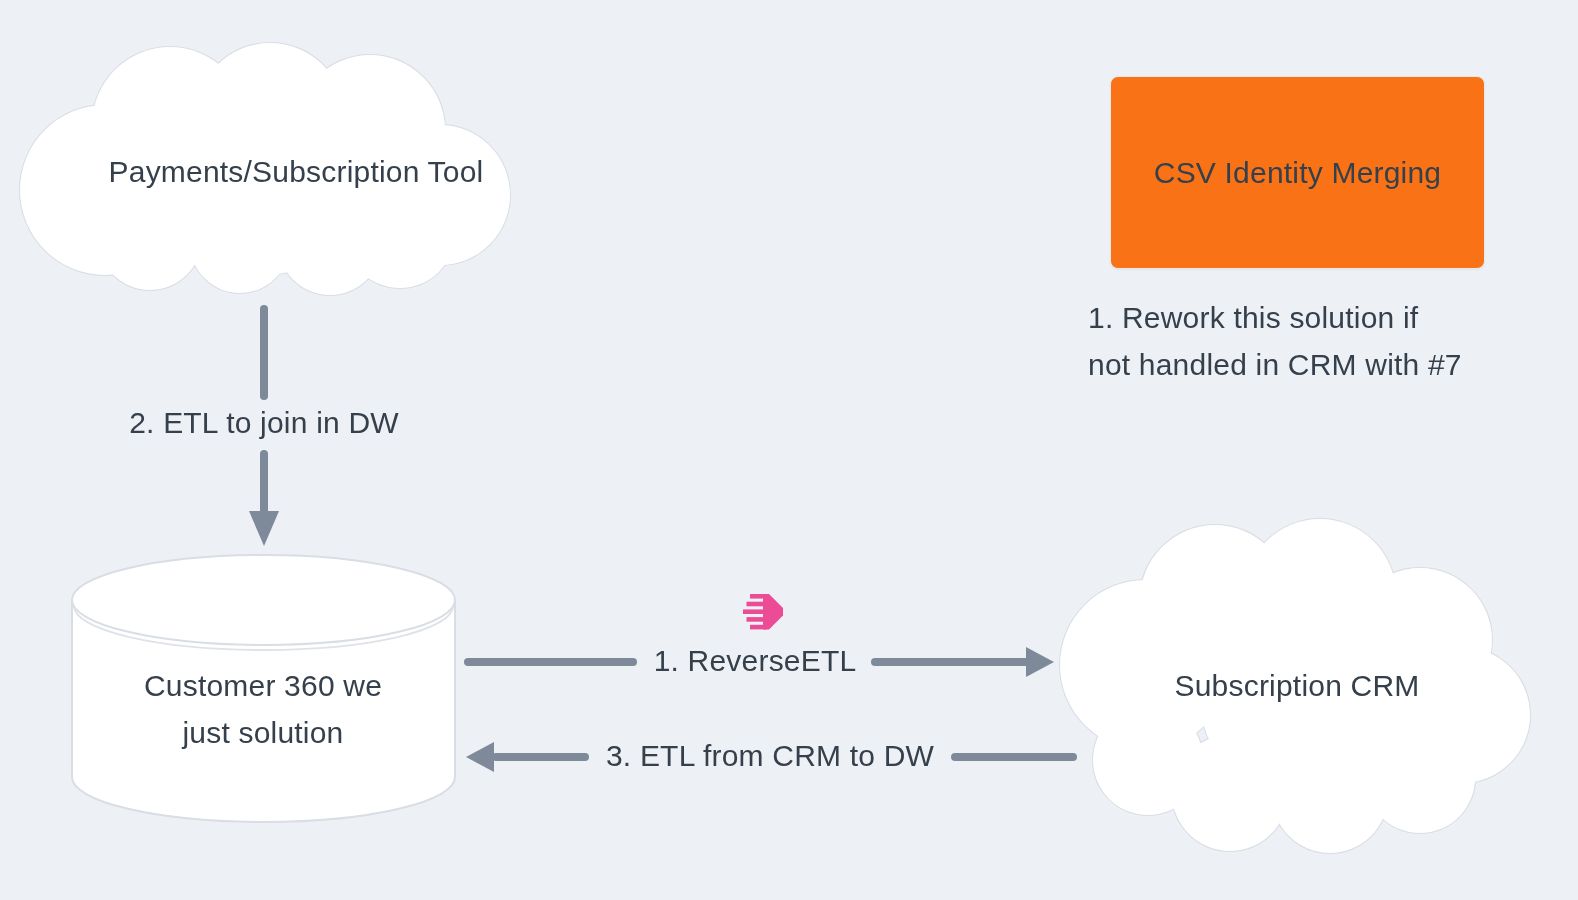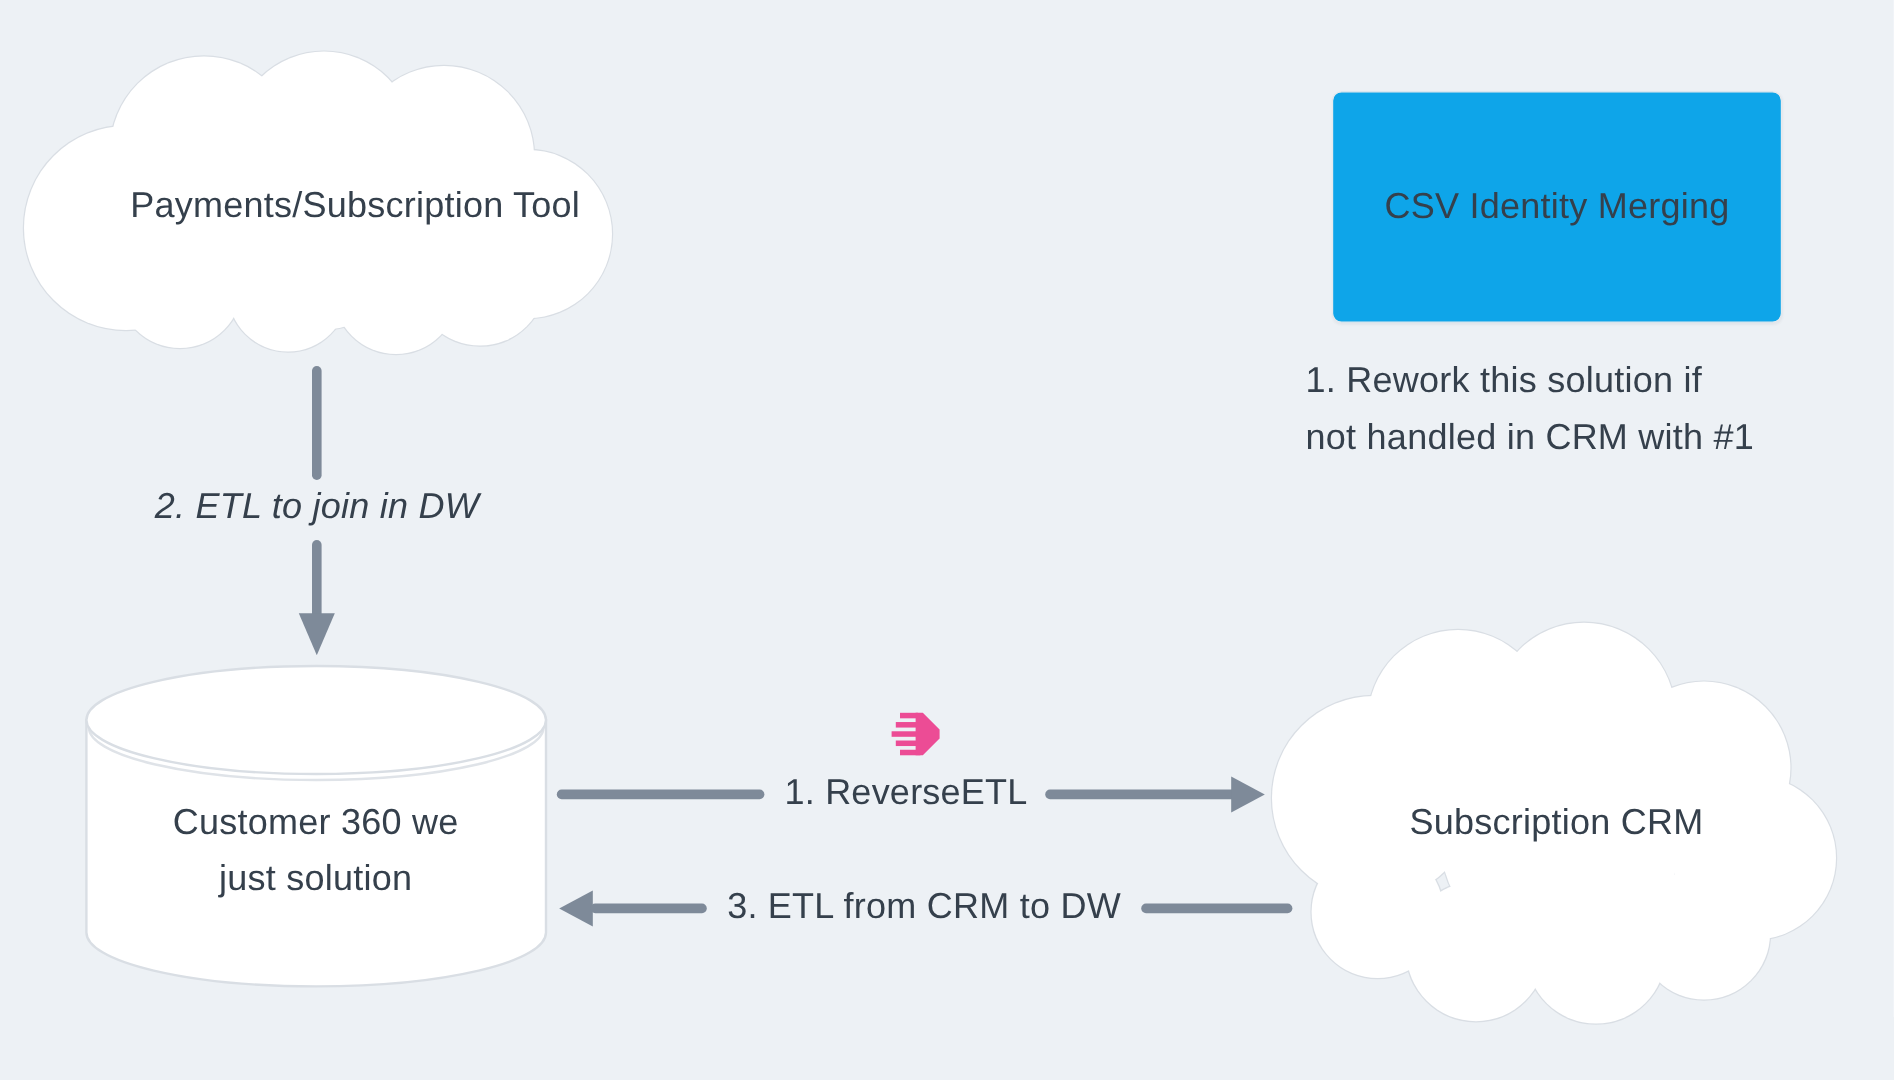--- a/index.html
+++ b/index.html
@@ -67,21 +67,21 @@
   .two-line span {
     display: block;
     line-height: 47px;
   }
   #csv-box {
     position: absolute;
     left: 1110px;
     top: 76px;
     width: 373px;
     height: 191px;
-    background: #0ea5e9;
+    background: #f97316;
     border: 1px solid #E6EAEE;
     border-radius: 8px;
     box-shadow: 0 1px 2px rgba(60, 70, 85, 0.06);
     display: flex;
     align-items: center;
     justify-content: center;
   }
   #rework-note {
     left: 1088px;
     top: 294px;
@@ -188,24 +188,24 @@
 
   <div class="label center" style="left:264px; top:172px;margin-left:32px;">Payments/Subscription Tool</div>
 
   <div class="label center two-line" style="left:263px; top:709px;">
     <span>Customer 360 we</span>
     <span>just solution</span>
   </div>
 
   <div class="label center" style="left:1297px; top:686px;">Subscription CRM</div>
 
-  <div class="label center" style="left:264px; top:423px;font-style:italic;">2. ETL to join in DW</div>
+  <div class="label center" style="left:264px; top:423px;">2. ETL to join in DW</div>
 
   <div class="label center" style="left:755px; top:661px;">1. ReverseETL</div>
 
   <div class="label center" style="left:770px; top:756px;">3. ETL from CRM to DW</div>
 
   <div id="rework-note" class="label two-line">
     <span>1. Rework this solution if</span>
-    <span>not handled in CRM with #1</span>
+    <span>not handled in CRM with #7</span>
   </div>
 
 </div>
 
 </body></html>

